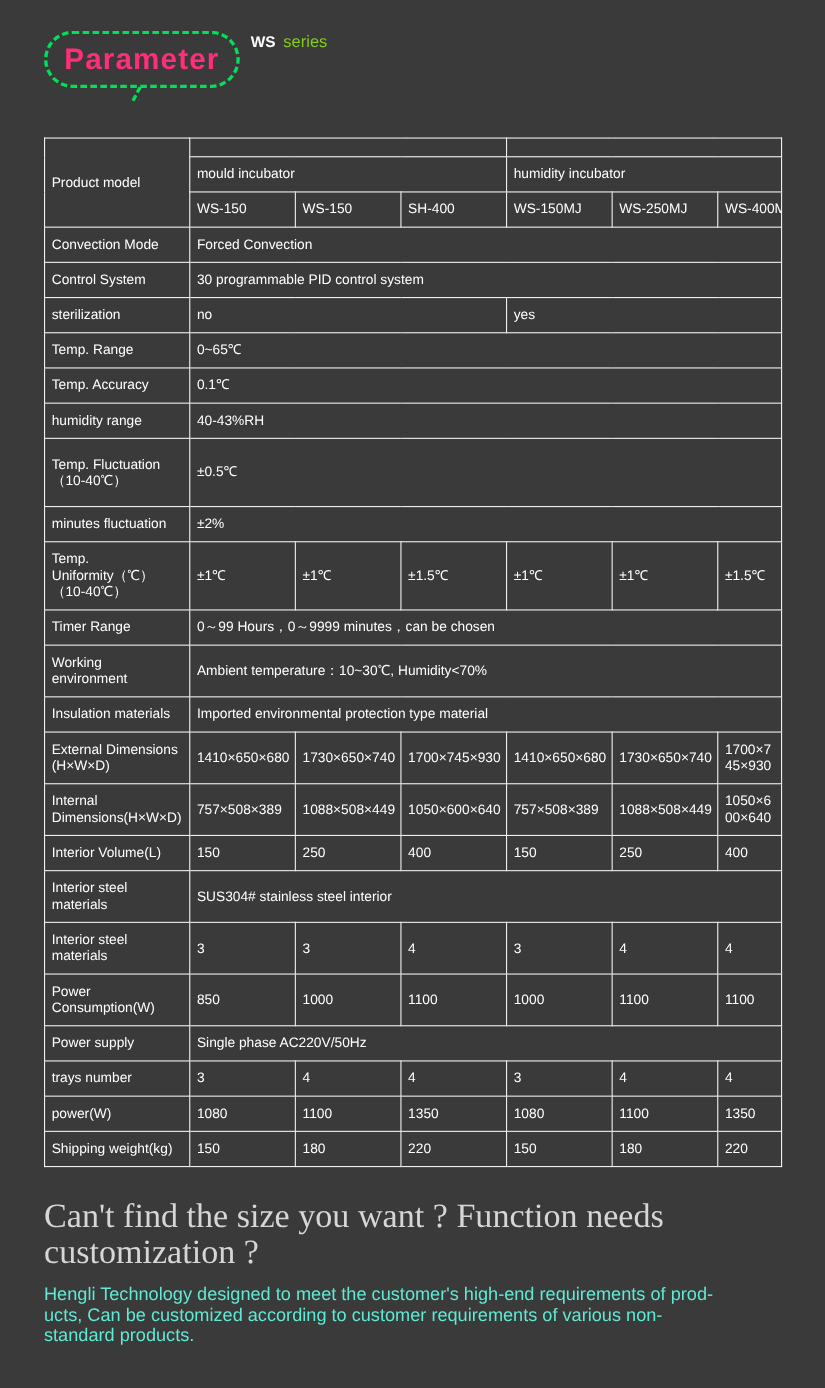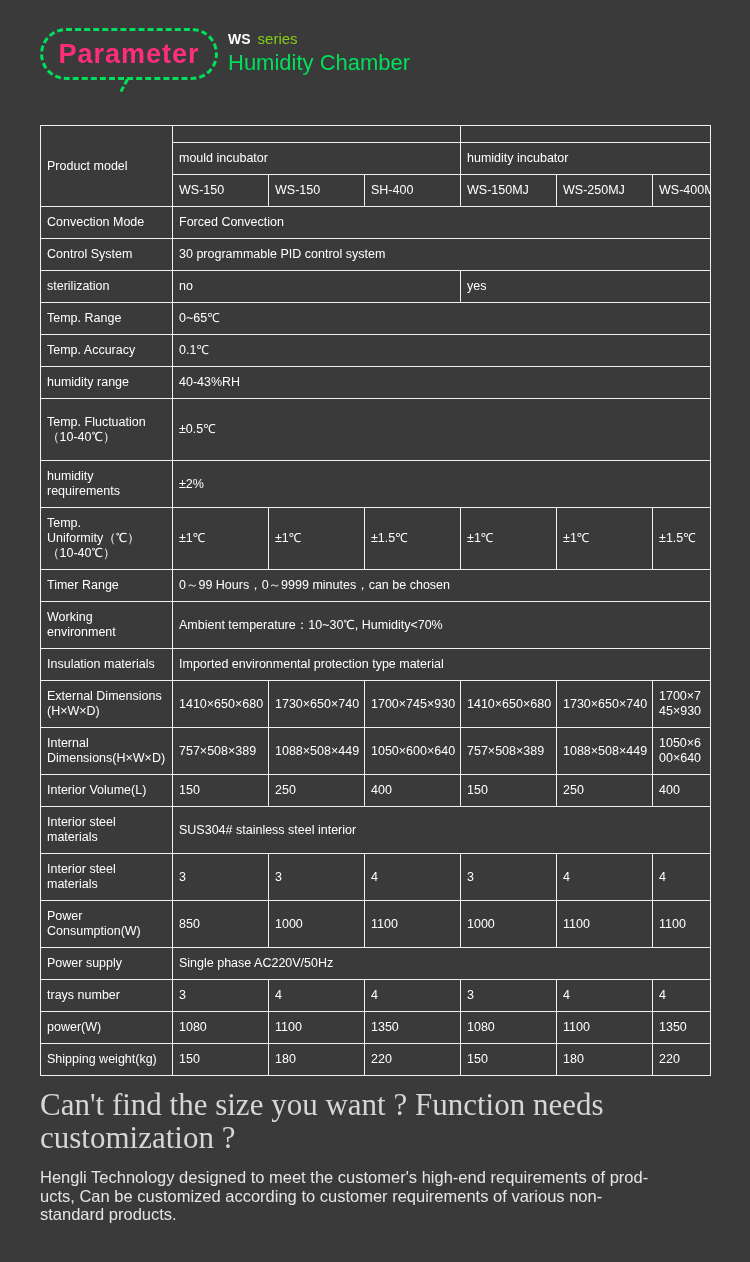--- a/index.html
+++ b/index.html
@@ -44,36 +44,35 @@
   td:last-child { word-break:break-all; }
   tbody tr:nth-child(10) > td { height:62px; }
   tbody tr:nth-child(12) > td { height:62px; }
 
   
   .footer { position:absolute; left:40px; top:1088px; width:672px; }
   .footer-heading {
     font-family:"Liberation Serif", serif;
     font-size:31px; line-height:33px; color:#d6d6d6; font-weight:normal;
   }
-  .footer-body { margin-top:14px; font-size:16.5px; line-height:18.5px; color:#e5e5e5; }
+  .footer-body { margin-top:14px; font-size:16.5px; line-height:18.5px; color:#5eead4; }
 </style>
 </head>
 <body>
 
 <div class="badge">
   <span class="badge-text">Parameter</span>
 </div>
 <div class="badge-tail"></div>
 
 <div class="titles">
   <div class="series-line">
     <span class="ws">WS</span>
     <span class="series-word">series</span>
   </div>
-  <div class="product-title">Humidity Chamber</div>
 </div>
 
 <table>
   <colgroup>
     <col style="width:132px">
       <col style="width:96px">
       <col style="width:96px">
     <col style="width:96px">
       <col style="width:96px">
       <col style="width:96px">
@@ -121,21 +120,21 @@
       <tr>
         <td class="label">humidity range</td>
         <td colspan="6">40-43%RH</td>
       </tr>
       <tr>
         <td class="label">Temp. Fluctuation
 （10-40℃）</td>
         <td colspan="6">±0.5℃</td>
       </tr>
       <tr>
-        <td class="label">humidity requirements</td>
+        <td class="label">minutes fluctuation</td>
         <td colspan="6">±2%</td>
       </tr>
       <tr>
         <td class="label">Temp.
 Uniformity（℃）
 （10-40℃）</td>
         <td>±1℃</td>
         <td>±1℃</td>
         <td>±1.5℃</td>
         <td>±1℃</td>

